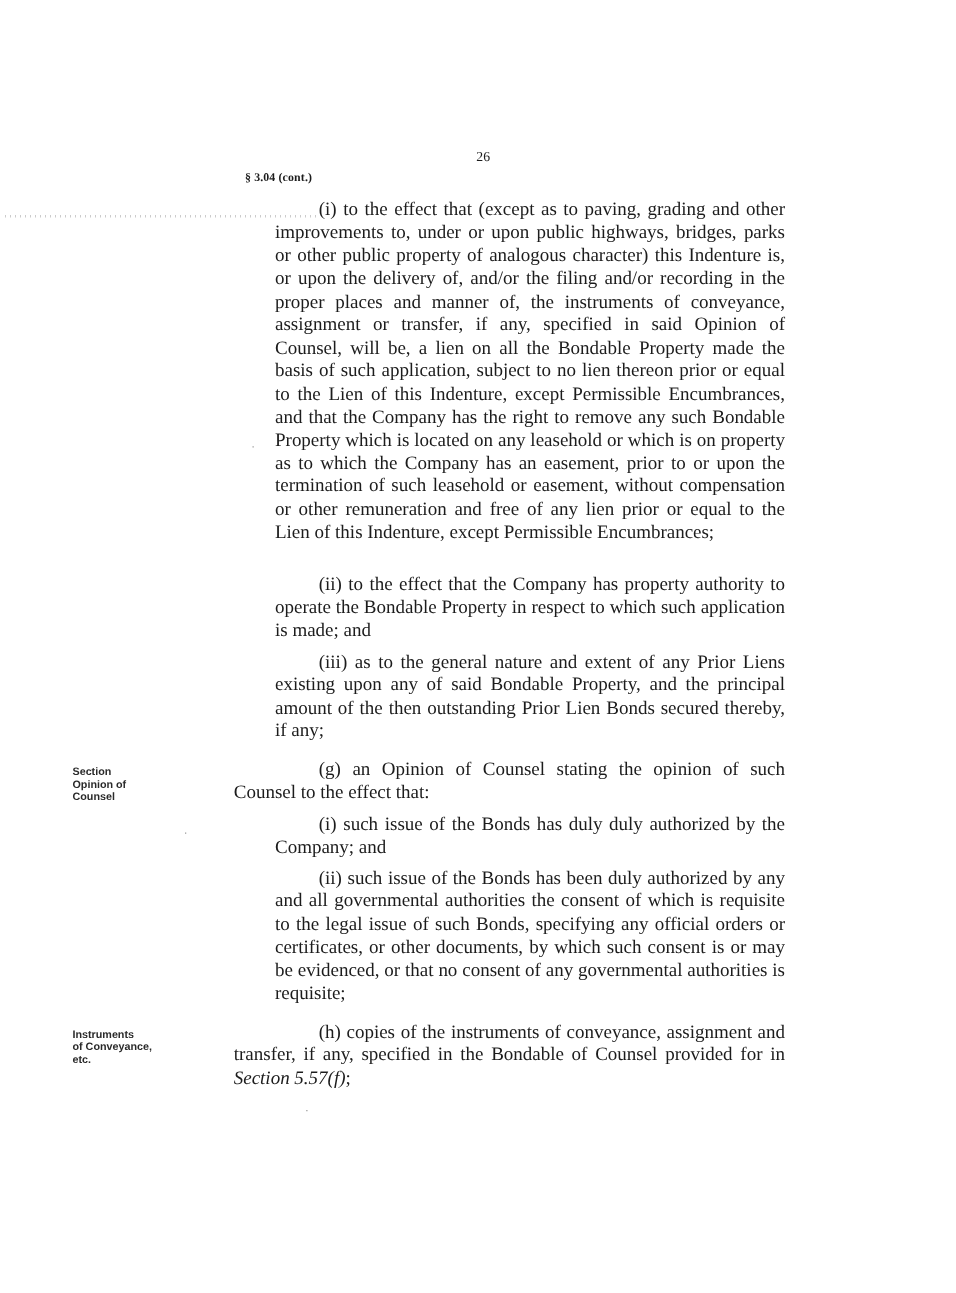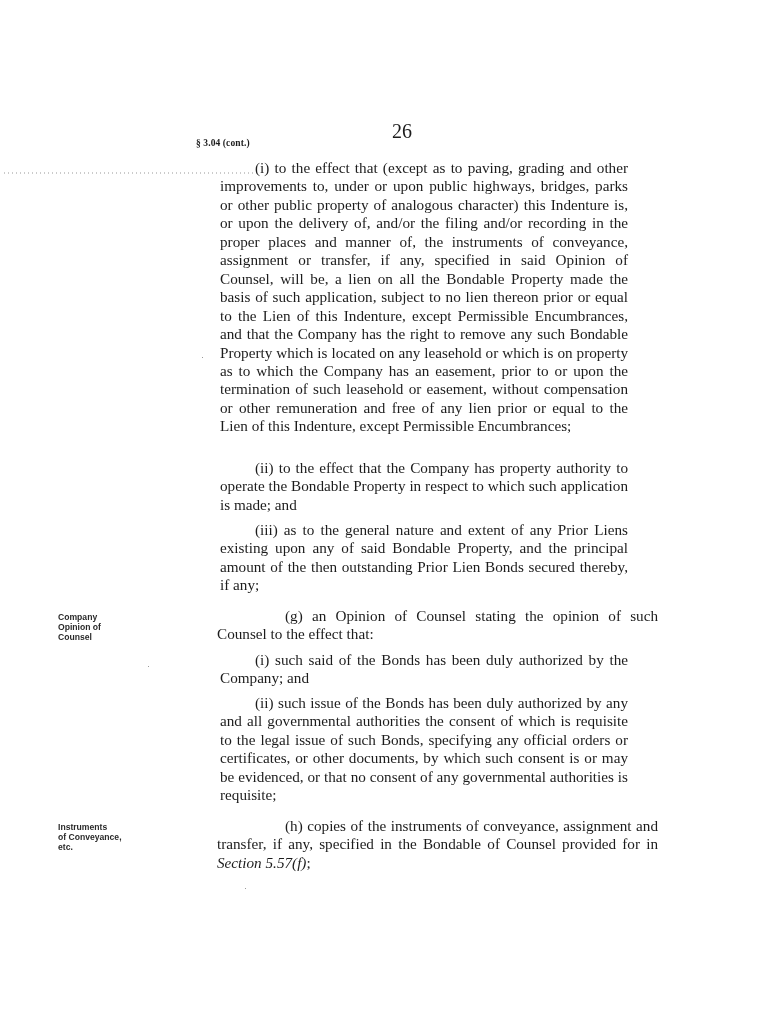--- a/index.html
+++ b/index.html
@@ -1,25 +1,25 @@
 <!DOCTYPE html>
 <html><head>
 <meta charset="utf-8">
 <style>
   html, body { margin: 0; padding: 0; background: #ffffff; }
   body { width: 765px; height: 1034px; position: relative; overflow: hidden;
          font-family: "Liberation Serif", "DejaVu Serif", serif; color: #1c1c1c; }
-  .page-num { position: absolute; left: 381px; top: 120px; font-size: 20px; margin-left: 11px; }
+  .page-num { position: absolute; left: 381px; top: 120px; font-size: 11px; }
   .sec-head { position: absolute; left: 176px; top: 138px; font-size: 9.5px; font-weight: bold; letter-spacing: 0.1px; margin-left: 20px; }
   .speckle { position: absolute; left: 4px; top: 172px; width: 250px; height: 2px;
              background-image: repeating-linear-gradient(90deg, #b5b5b5 0 1px, transparent 1px 4px); opacity: 0.7; }
   .block { position: absolute; font-size: 15.2px; line-height: 18.45px; text-align: justify; }
   .block p { margin: 0; }
   .inner { left: 220px; width: 408px; }
-  .outer { left: 187px; width: 441px; margin-left: 30px; }
+  .outer { left: 187px; width: 441px; }
   .indent { text-indent: 35px; }
   .indent-outer { text-indent: 68px; }
   .margin-note { position: absolute; left: 58px; font-size: 8.6px; font-weight: bold; line-height: 10px; font-family: "Liberation Sans", "DejaVu Sans", sans-serif; color: #2a2a2a; }
   .dot { position: absolute; width: 1px; height: 1px; background: #999; }
   em { font-style: italic; }
 </style>
 </head>
 <body>
 
 <div class="speckle"></div>
@@ -36,31 +36,31 @@
 
 <div class="block inner" style="top:459px;">
   <p class="indent">(ii) to the effect that the Company has property authority to operate the Bondable Property in respect to which such application is made; and</p>
 </div>
 
 <div class="block inner" style="top:521px;">
   <p class="indent">(iii) as to the general nature and extent of any Prior Liens existing upon any of said Bondable Property, and the principal amount of the then outstanding Prior Lien Bonds secured thereby, if any;</p>
 </div>
 
 <div class="margin-note" style="top:612px;">
-  <div>Company</div>
+  <div>Section</div>
   <div>Opinion of</div>
   <div>Counsel</div>
 </div>
 
 <div class="block outer" style="top:607px;">
   <p class="indent-outer">(g) an Opinion of Counsel stating the opinion of such Counsel to the effect that:</p>
 </div>
 
 <div class="block inner" style="top:651px;">
-  <p class="indent">(i) such said of the Bonds has been duly authorized by the Company; and</p>
+  <p class="indent">(i) such issue of the Bonds has duly duly authorized by the Company; and</p>
 </div>
 
 <div class="block inner" style="top:694px;">
   <p class="indent">(ii) such issue of the Bonds has been duly authorized by any and all governmental authorities the consent of which is requisite to the legal issue of such Bonds, specifying any official orders or certificates, or other documents, by which such consent is or may be evidenced, or that no consent of any governmental authorities is requisite;</p>
 </div>
 
 <div class="margin-note" style="top:822px;">
   <div>Instruments</div>
   <div>of Conveyance,</div>
   <div>etc.</div>

